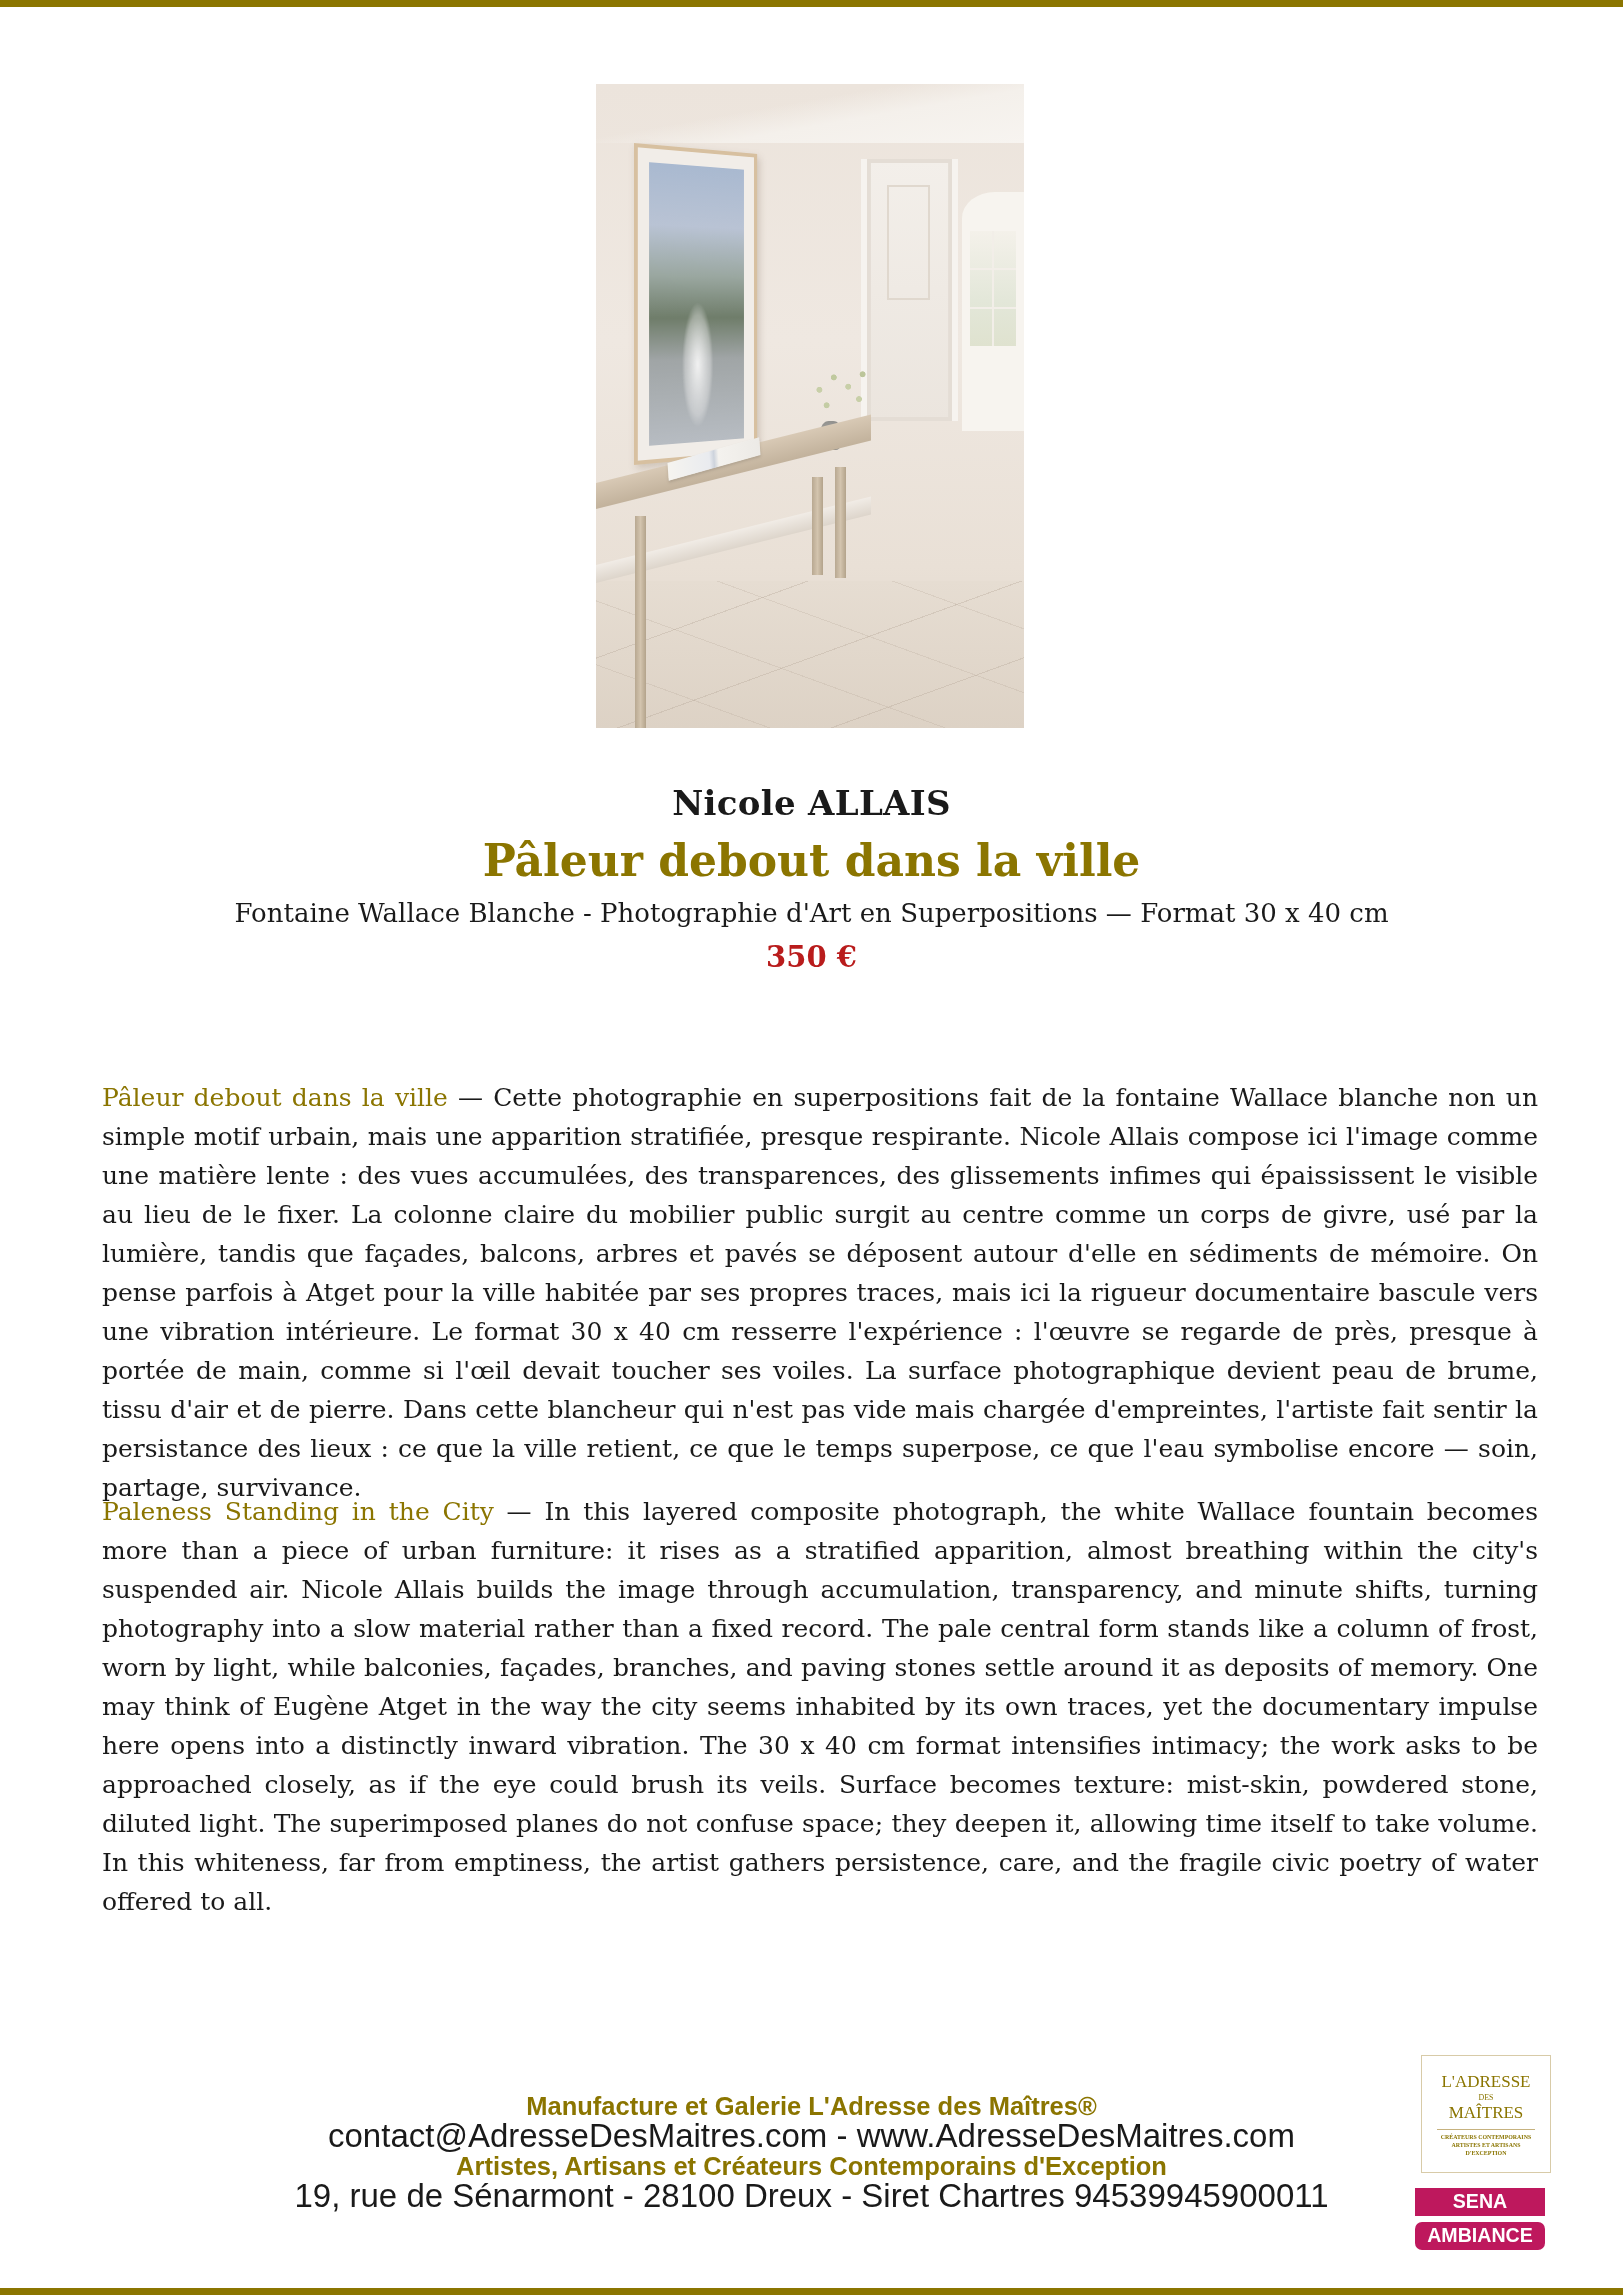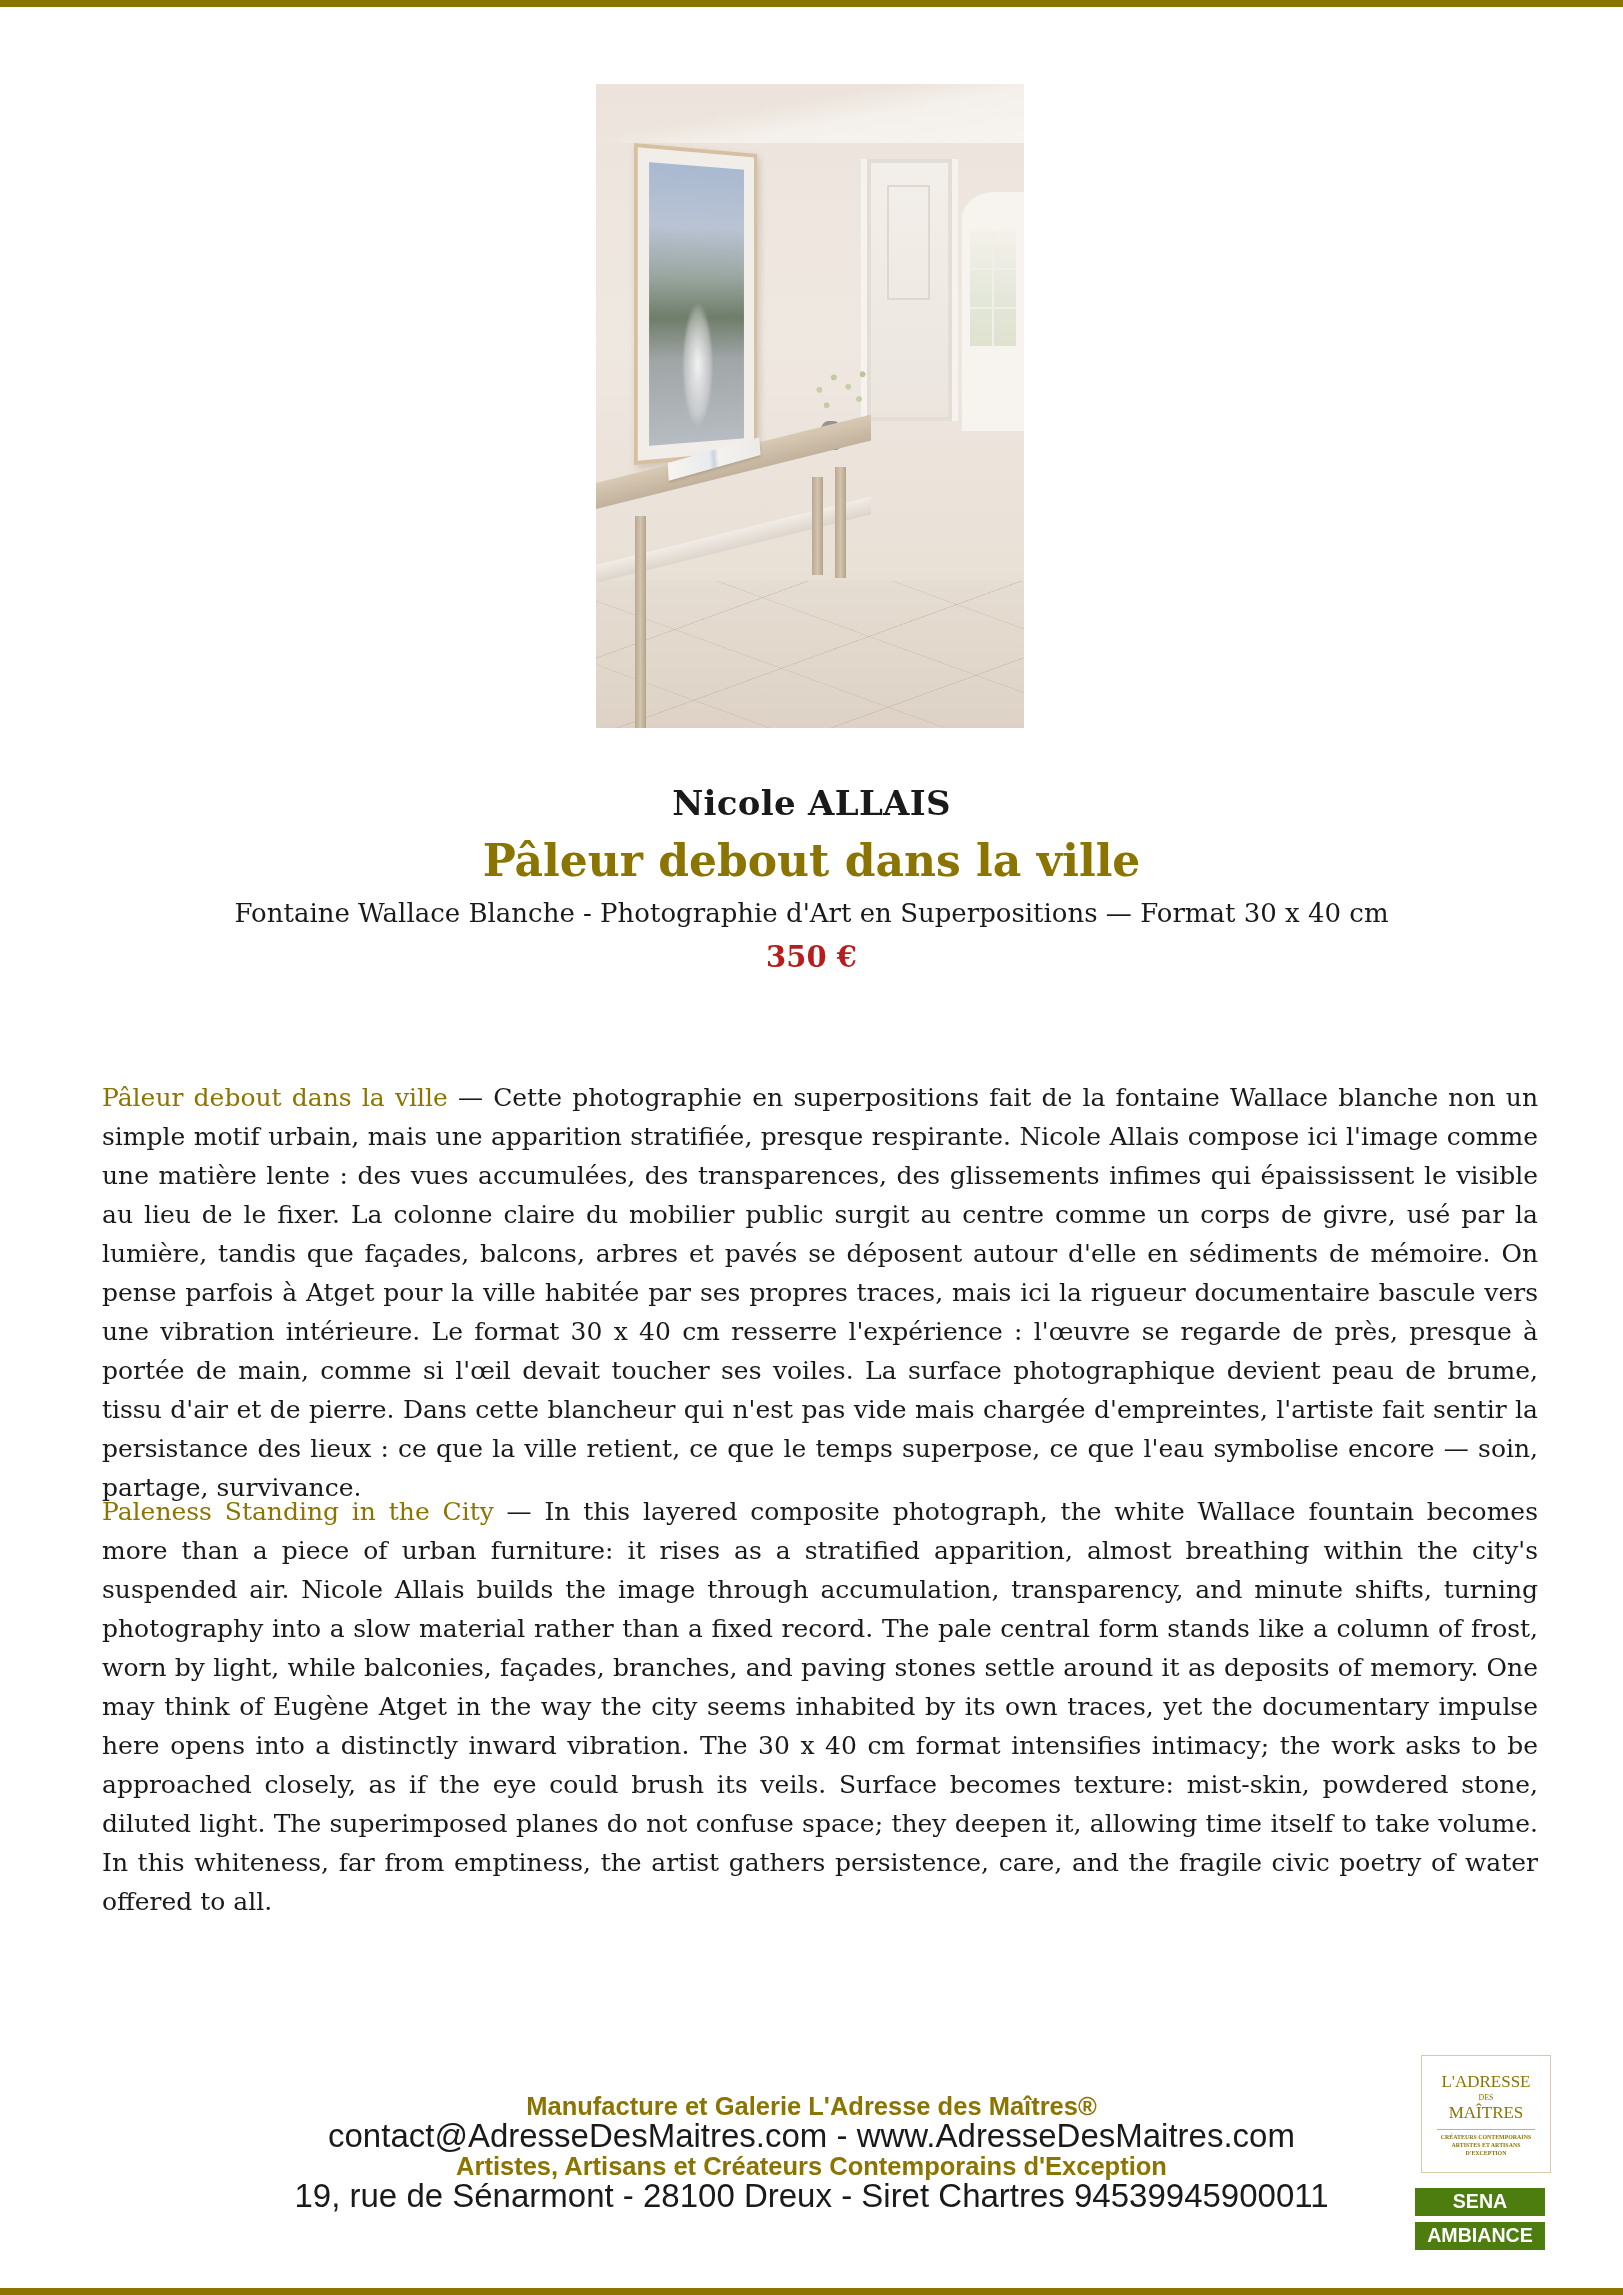--- a/index.html
+++ b/index.html
@@ -157,26 +157,26 @@
       text-align: center; font-family: "Liberation Serif", serif; color: #8B7500;
     }
     .logo-box .l1 { margin-top: 17px; font-size: 17px; line-height: 18.3px; }
     .logo-box .l2 { font-size: 7.9px; line-height: 10.5px; margin-top: 2px; }
     .logo-box .l3 { font-size: 17px; line-height: 18.3px; }
     .logo-box .rule { width: 98px; height: 1.3px; background: #c6b27f; margin: 6.5px auto 3.9px; }
     .logo-box .small { font-size: 5.9px; line-height: 7.9px; font-weight: bold; }
 
     .badge {
       position: absolute; left: 1415px; width: 130px; height: 27.5px;
-      background: #4d7c0f; color: #ffffff; text-align: center;
+      background: #be185d; color: #ffffff; text-align: center;
       font-family: "Liberation Sans", sans-serif; font-weight: bold;
       font-size: 19.6px; line-height: 27.5px;
     }
     .badge-sena { top: 2188px; }
-    .badge-ambiance { top: 2222px; }
+    .badge-ambiance { top: 2222px; border-radius: 7px; }
   </style>
 </head>
 <body>
 
 <div class="border-top"></div>
 
 <div class="hero" role="img" aria-label="Framed photograph of a white Wallace fountain hanging in a bright hallway above a console table with an open book and a vase of branches">
   <div class="ceiling"></div>
   <div class="doorway"></div>
   <div class="french-door">

